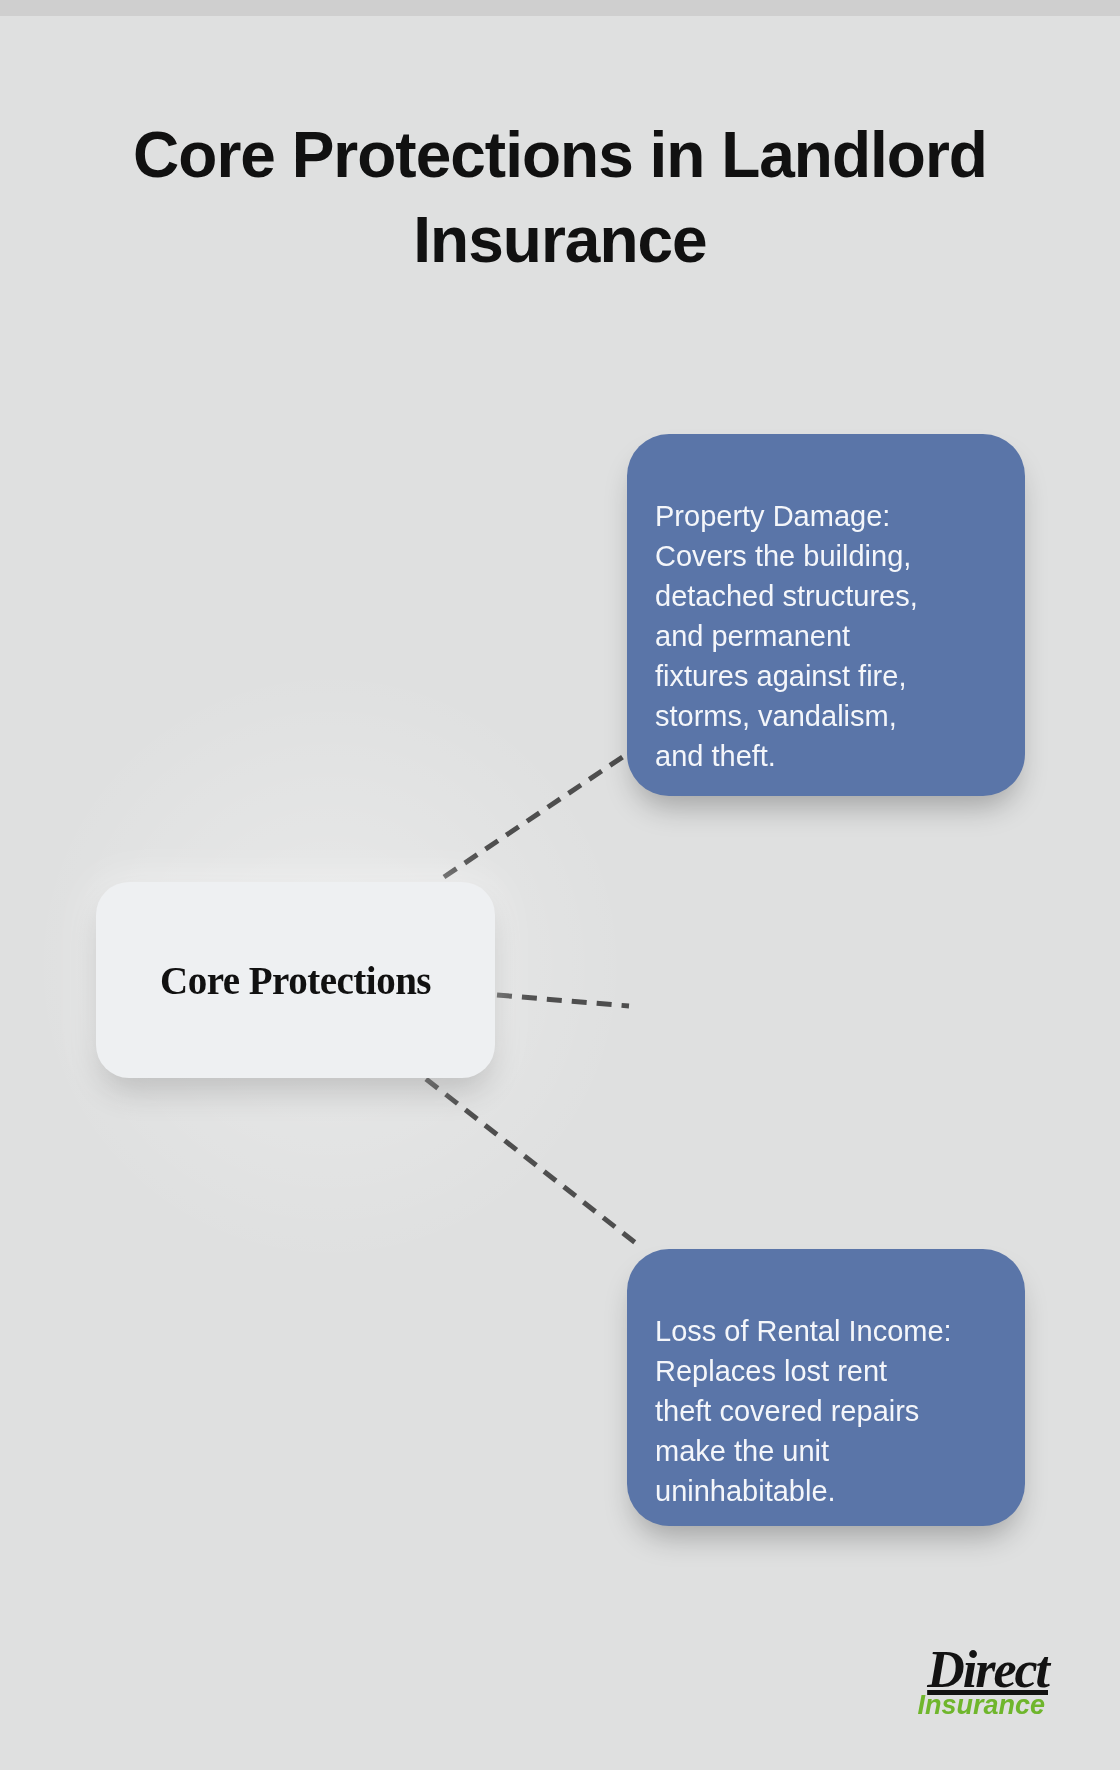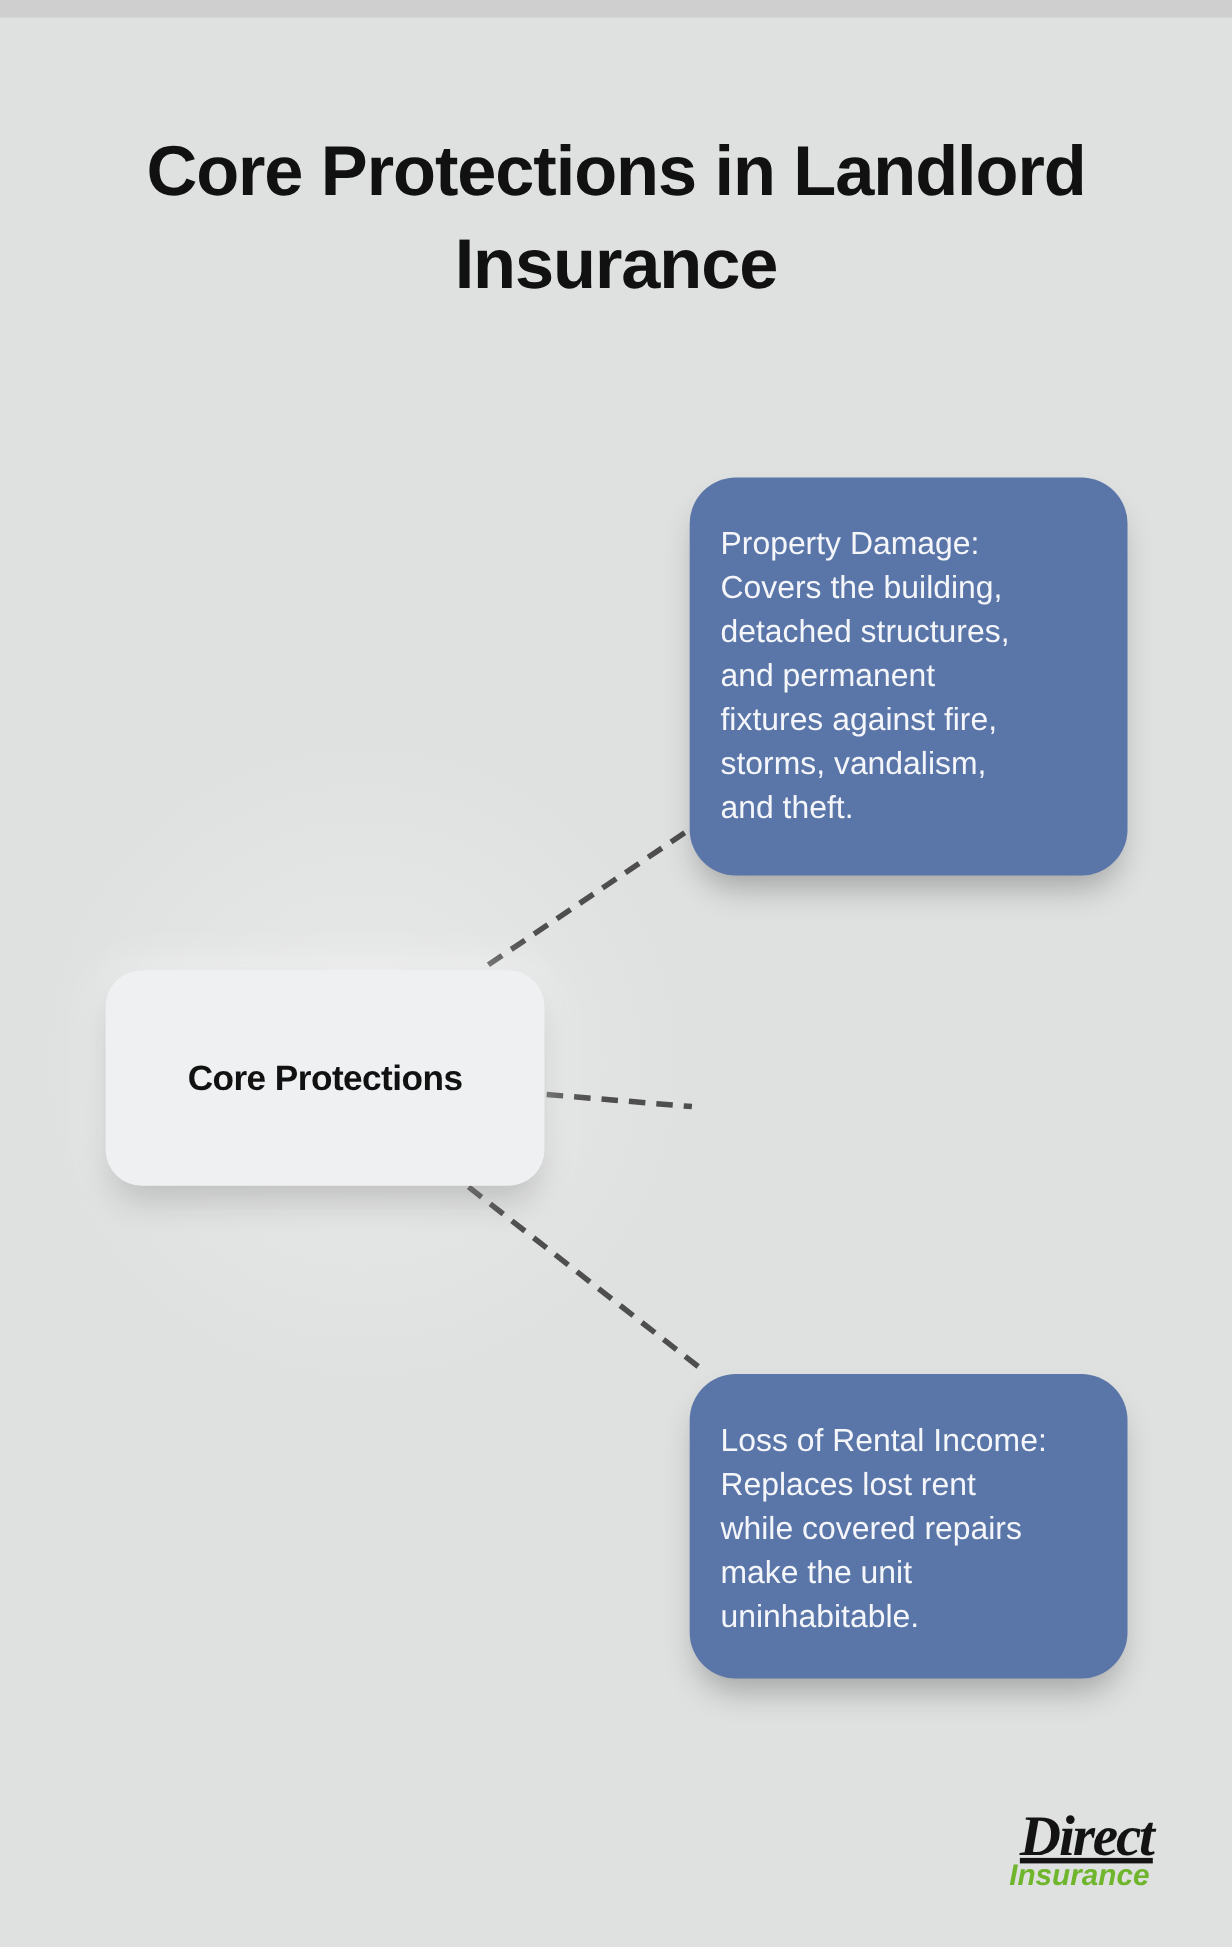--- a/index.html
+++ b/index.html
@@ -40,37 +40,38 @@
   .center-node{
     position:absolute;
     left:96px;top:866px;
     width:399px;height:196px;
     background:var(--card-light);
     border-radius:33px;
     box-shadow:0 18px 32px -6px rgba(0,0,0,.20), 0 0 45px rgba(255,255,255,.55);
     display:flex;align-items:center;justify-content:center;
   }
   .center-node .label{
-    font-size:32px;
+    font-size:39px;
     font-weight:700;
     color:var(--text-dark);
     letter-spacing:-0.5px;
+    font-family:Liberation Serif, serif;
   }
   .card{
     position:absolute;
     left:627px;
     width:398px;
     background:var(--card-blue);
     border-radius:42px;
     box-shadow:0 18px 30px -8px rgba(0,0,0,.28);
     color:var(--text-light);
     font-size:29px;
     line-height:40px;
     font-weight:400;
-    padding:41px 26px 0 28px;
+    padding:62px 26px 0 28px;
     white-space:pre-line;
   }
   .card-1{top:418px;height:362px;}
   .card-2{top:845px;height:323px;}
   .card-3{top:1233px;height:277px;}
   .logo{
     position:absolute;
     right:72px;top:1630px;
     text-align:right;
   }
@@ -117,21 +118,21 @@
 Covers the building,
 detached structures,
 and permanent
 fixtures against fire,
 storms, vandalism,
 and theft.</div>
 
 
   <div class="card card-3">Loss of Rental Income:
 Replaces lost rent
-while covered repairs
+theft covered repairs
 make the unit
 uninhabitable.</div>
 
   <div class="logo">
     <div class="logo-primary">Direct</div>
     <div class="logo-secondary">Insurance</div>
   </div>
 
 </div>
 

